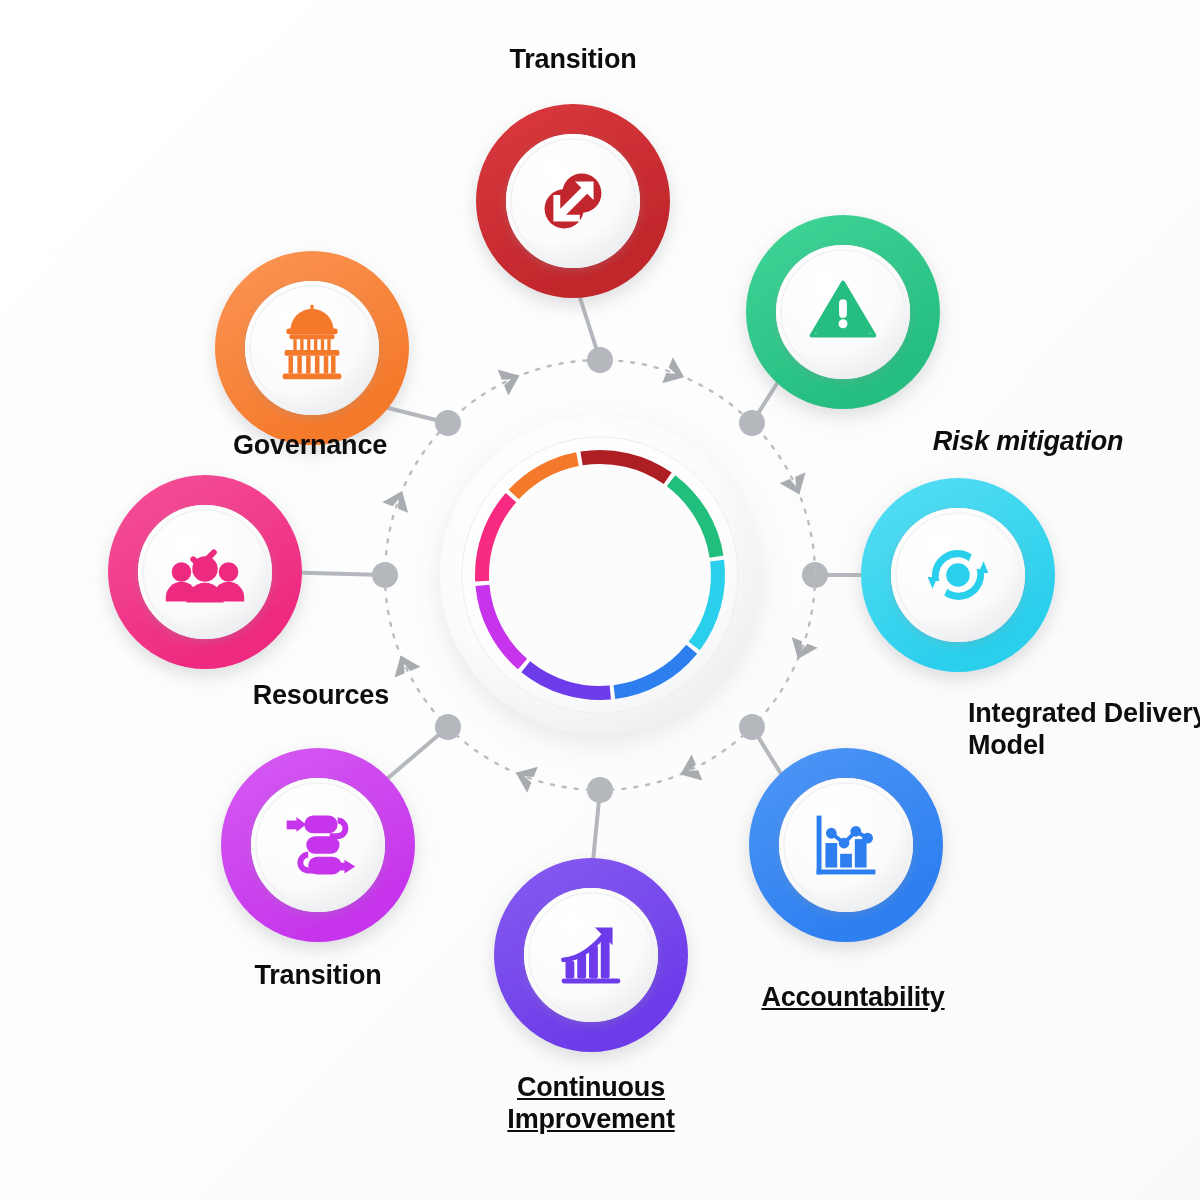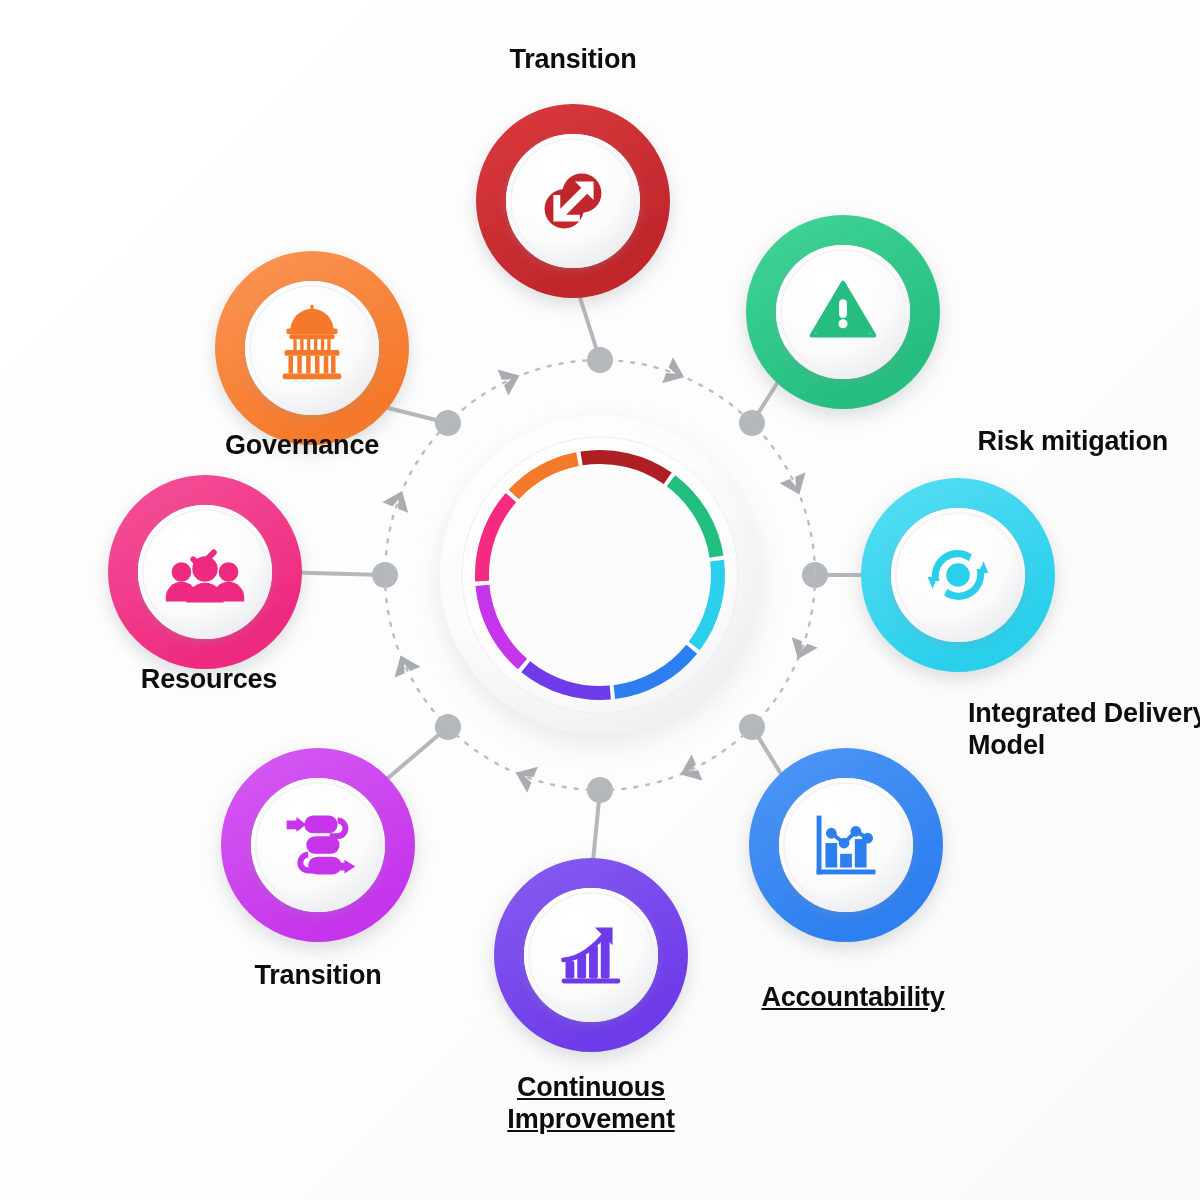--- a/index.html
+++ b/index.html
@@ -295,23 +295,23 @@
           </g>
         </g>
         <linearGradient id="ng-governance" x1="0%" y1="0%" x2="55%" y2="100%">
           <stop offset="0%" stop-color="#FA9352"></stop>
           <stop offset="100%" stop-color="#F5792A"></stop>
         </linearGradient>
       </g>
   </svg>
   <div id="labels-layer">
       <div class="node-label" style="width: 360px; left: 393px; top: 44px;">Transition</div>
-      <div class="node-label" style="width: 280px; text-align: right; left: 888px; top: 426px;">Risk mitigation</div>
+      <div class="node-label" style="width: 280px; text-align: center; left: 888px; top: 426px; font-style: italic;">Risk mitigation</div>
       <div class="node-label" style="width: 280px; text-align: left; left: 968px; top: 698px;">Integrated Delivery
 Model</div>
       <div class="node-label" style="width: 360px; left: 673px; top: 982px; text-decoration: underline;">Accountability</div>
       <div class="node-label" style="width: 360px; left: 411px; top: 1072px; text-decoration: underline;">Continuous
 Improvement</div>
       <div class="node-label" style="width: 360px; left: 138px; top: 960px;">Transition</div>
-      <div class="node-label" style="width: 360px; left: 29px; top: 664px;">Resources</div>
-      <div class="node-label" style="width: 360px; left: 122px; top: 430px;">Governance</div>
+      <div class="node-label" style="width: 360px; left: 29px; top: 680px; text-align: right;">Resources</div>
+      <div class="node-label" style="width: 360px; left: 130px; top: 430px;">Governance</div>
     </div>
 </div>
 
 </body></html>

